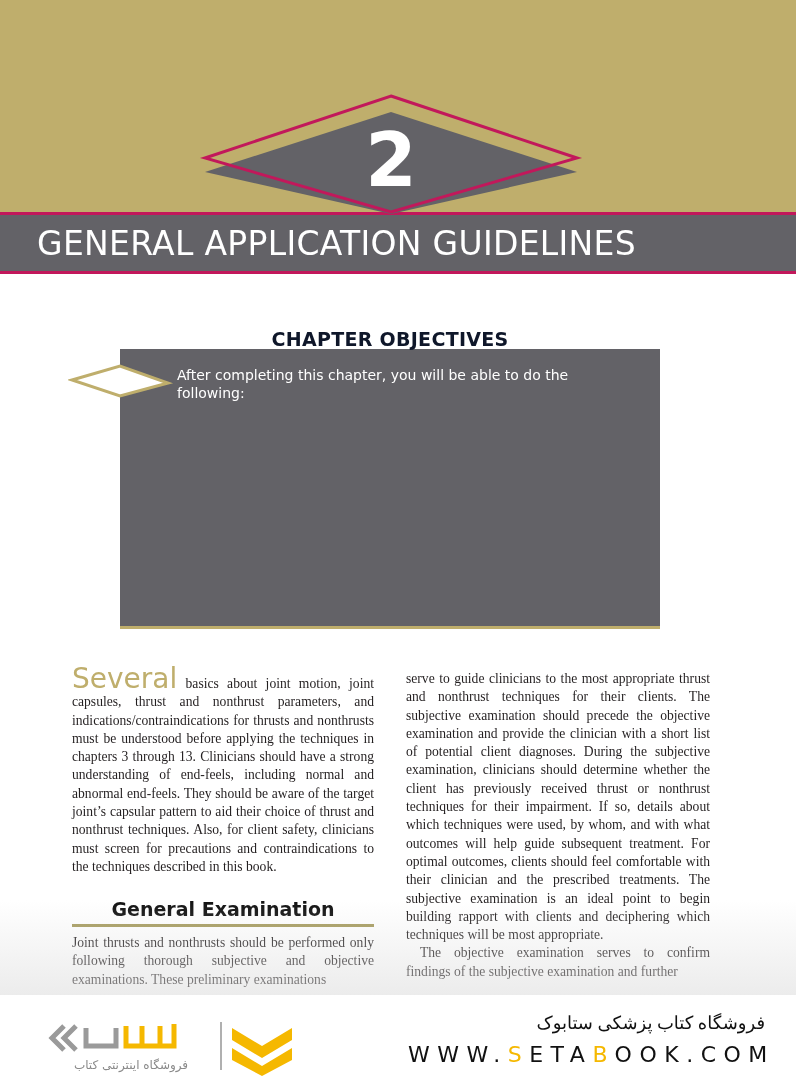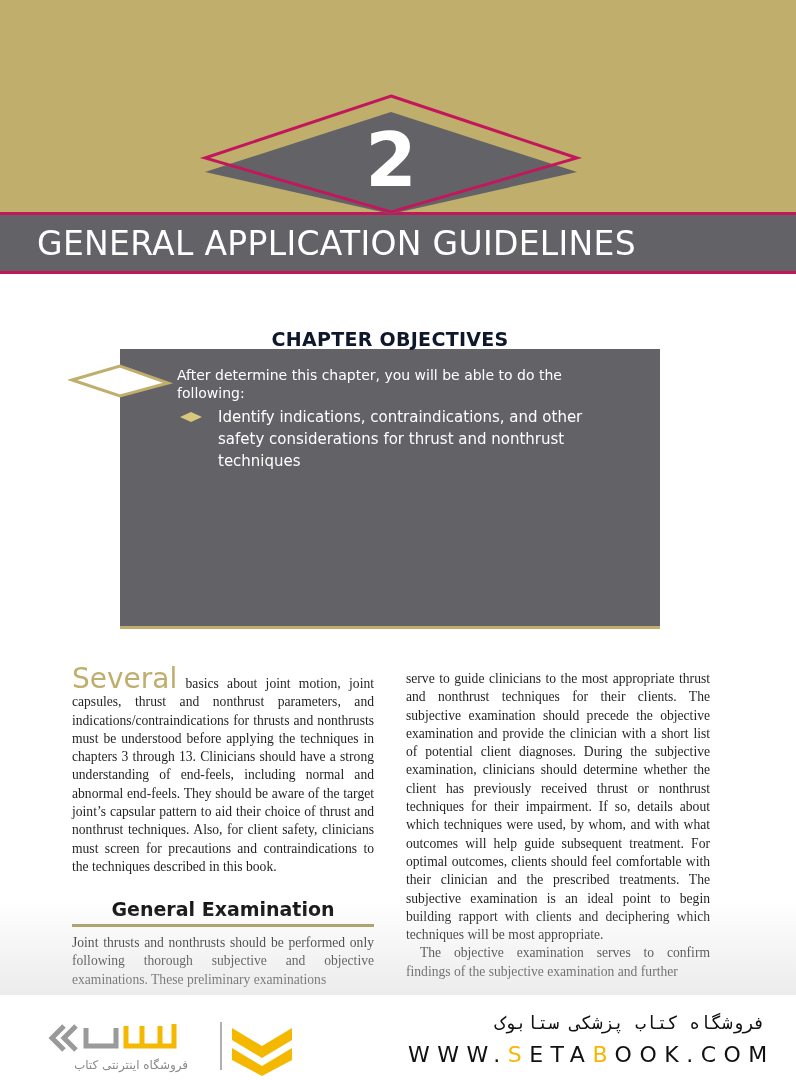--- a/index.html
+++ b/index.html
@@ -41,21 +41,21 @@
   .indent { display:inline-block; width:14px; }
 
   .fade-overlay { position:absolute; left:0; top:900px; width:796px; height:95px;
     background:linear-gradient(to bottom, rgba(255,255,255,0) 0%, rgba(220,220,220,0.55) 100%); pointer-events:none; }
 
   .watermark { position:absolute; left:0; top:995px; width:796px; height:85px; background:#ffffff; }
   .wm-logo { position:absolute; left:46px; top:1018px; width:270px; height:60px; }
   .wm-divider { position:absolute; left:220px; top:1022px; width:2px; height:48px; background:#b0b0b0; }
   .wm-persian-small { position:absolute; left:56px; top:1052px; width:150px; font-family:"DejaVu Sans", sans-serif;
     font-size:12px; color:#8a8a8a; text-align:center; direction:rtl;margin-top:6px; }
-  .wm-persian { position:absolute; left:440px; top:1012px; width:325px; font-family:Liberation Mono, monospace;
+  .wm-persian { position:absolute; left:440px; top:1012px; width:325px; font-family:Liberation Serif, serif;
     font-size:18px; color:#111; direction:rtl; }
   .wm-url { position:absolute; left:408px; top:1042px; width:370px; font-family:"DejaVu Sans", sans-serif;
     font-size:22px; letter-spacing:7.5px; color:#111; }
   .wm-url .hl { color:#f5b800; }
 </style>
 </head>
 <body>
 
 <div class="header-gold"></div>
 <div class="header-line-top"></div>
@@ -68,28 +68,22 @@
 </svg>
 <div class="chapter-number">2</div>
 <div class="chapter-title">GENERAL APPLICATION GUIDELINES</div>
 
 <div class="objectives-box"></div>
 <div class="objectives-gold-line"></div>
 <div class="objectives-heading">CHAPTER OBJECTIVES</div>
 <svg class="objectives-deco" viewBox="0 0 106 38" width="106" height="38">
   <polygon points="4,18 52,4 100,21 52,34" fill="#ffffff" stroke="#bfae6c" stroke-width="3"></polygon>
 </svg>
-<div class="objectives-intro">After determine this chapter, you will be able to do the following:</div>
+<div class="objectives-intro">After completing this chapter, you will be able to do the following:</div>
 <ul class="objectives-list">
-  <li>
-    <svg class="bullet" viewBox="0 0 22 10">
-        <polygon points="0,5 11,0 22,5 11,10" fill="#d9c77e"></polygon>
-      </svg>
-    <span>Identify indications, contraindications, and other safety considerations for thrust and nonthrust techniques</span>
-  </li>
 </ul>
 
 <div class="col col-left">
   <span class="lead-word">Several</span><span> basics about joint motion, joint capsules, thrust and nonthrust parameters, and indications/contraindications for thrusts and nonthrusts must be understood before applying the techniques in chapters 3 through 13. Clinicians should have a strong understanding of end-feels, including normal and abnormal end-feels. They should be aware of the target joint’s capsular pattern to aid their choice of thrust and nonthrust techniques. Also, for client safety, clinicians must screen for precautions and contraindications to the techniques described in this book.</span>
 </div>
 
 <div class="section-heading">General Examination</div>
 <div class="section-rule"></div>
 <div class="col col-left-2">Joint thrusts and nonthrusts should be performed only following thorough subjective and objective examinations. These preliminary examinations</div>
 

